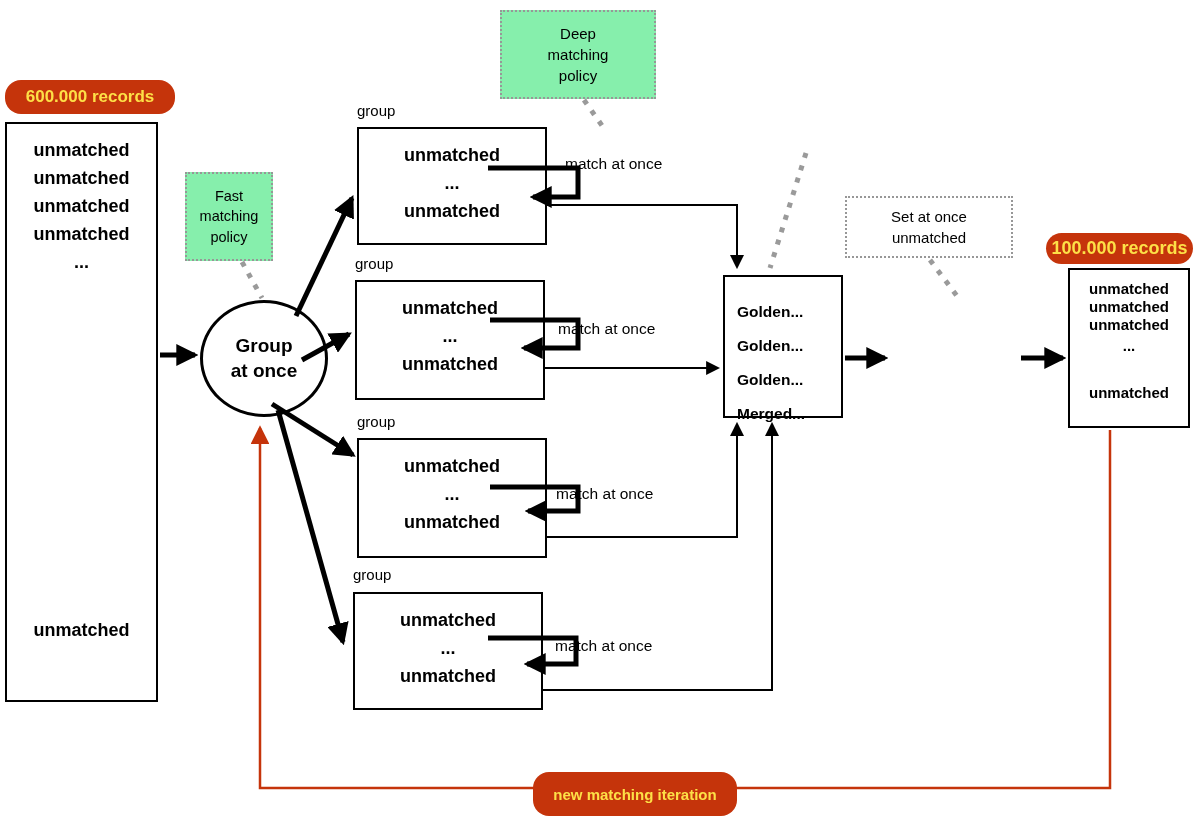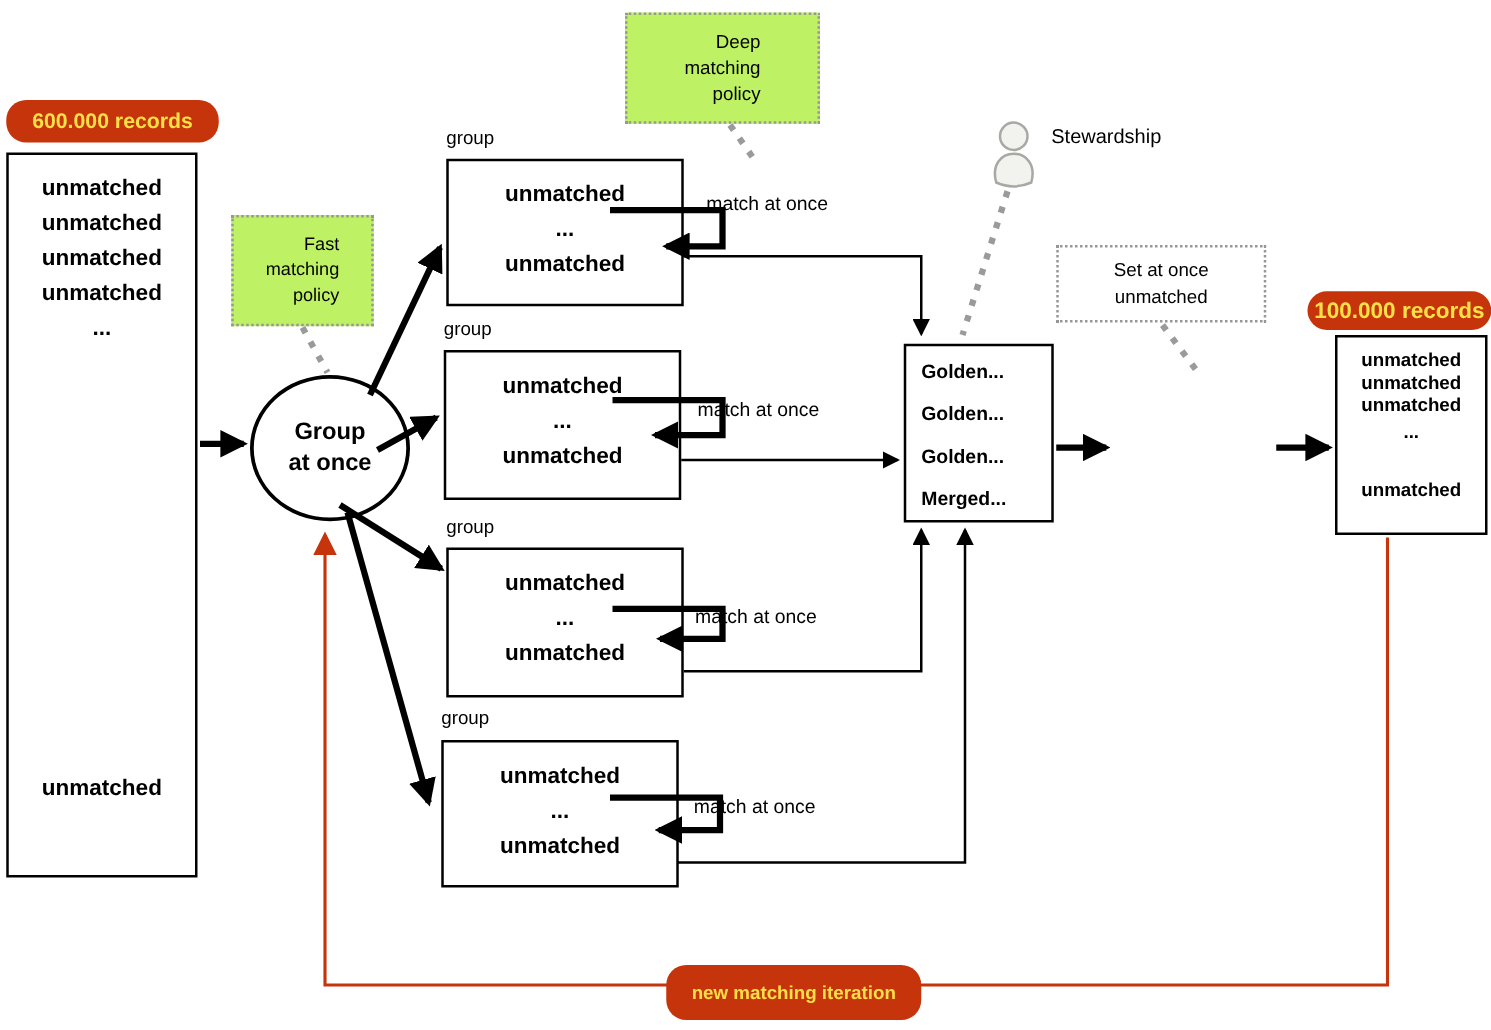--- a/index.html
+++ b/index.html
@@ -4,21 +4,21 @@
 <style>
   html,body{margin:0;padding:0;background:#fff;}
   .canvas{position:relative;width:1193px;height:824px;background:#fff;overflow:hidden;
           font-family:"Liberation Sans","DejaVu Sans",sans-serif;color:#000;}
   svg.wires{position:absolute;left:0;top:0;z-index:20;pointer-events:none;}
   .badge{position:absolute;background:var(--accent,#c5340b);color:#fde047;font-weight:bold;
          display:flex;align-items:center;justify-content:center;z-index:30;border-radius:16px;}
   .box{position:absolute;background:#fff;border:2px solid #000;z-index:10;box-sizing:border-box;}
   .note{position:absolute;border:2px dotted #979797;display:flex;align-items:center;justify-content:center;
         text-align:center;white-space:pre-line;z-index:10;line-height:1.4;box-sizing:border-box;}
-  .note.gray{background:#bef264;text-align:right;}
+  .note.gray{background:#86efac;}
   .note.white{background:#fff;}
   .circle{position:absolute;border:3px solid #000;border-radius:50%;background:#fff;display:flex;
           align-items:center;justify-content:center;text-align:center;font-weight:bold;
           white-space:pre-line;z-index:10;font-size:19px;line-height:1.3;box-sizing:border-box;}
   .bigline{font-weight:bold;font-size:18px;line-height:28px;text-align:center;}
   .smline{font-weight:bold;font-size:15px;line-height:18px;text-align:center;}
   .glabel{position:absolute;font-size:15px;z-index:10;}
   .mlabel{position:absolute;font-size:15.5px;z-index:10;margin-top:24px;}
   .stage-item{font-weight:bold;font-size:15.5px;line-height:34px;}
   .botline{position:absolute;left:0;right:0;}
@@ -37,38 +37,31 @@
     <div class="bigline">unmatched</div>
     <div class="bigline">unmatched</div>
     <div class="bigline">unmatched</div>
     <div class="bigline">...</div>
     <div class="bigline botline" style="bottom:56px">unmatched</div>
   </div>
 
   <div class="circle" style="left:200px;top:300px;width:128px;height:117px">Group
 at once</div>
 
-  <div class="note gray" style="left:185px;top:172px;width:114px;height:89px;font-size:14.5px">Fast
+  <div class="note gray" style="left:185px;top:172px;width:88px;height:89px;font-size:14.5px">Fast
 matching
 policy</div>
 
   <div class="note gray" style="left:500px;top:10px;width:156px;height:89px;font-size:15px">Deep
 matching
 policy</div>
 
   <div class="note white" style="left:845px;top:196px;width:168px;height:62px;font-size:15px">Set at once
 unmatched</div>
 
-  <div class="steward" style="left:791px;top:95px">
-    <svg width="40" height="56" viewBox="0 0 40 56">
-      <circle cx="20" cy="14" r="11" fill="#f2f2ef" stroke="#a8a8a4" stroke-width="2"></circle>
-      <path d="M6,51 C2,37 10,28 20,28 C30,28 38,37 34,51 C25,55 15,55 6,51 z" fill="#f2f2ef" stroke="#a8a8a4" stroke-width="2"></path>
-    </svg>
-    <span class="lbl">Stewardship</span>
-  </div>
 
   <div class="glabel" style="left:357px;top:102px">group</div>
   <div class="box" style="left:357px;top:127px;width:190px;height:118px;padding-top:12px">
     <div class="bigline">unmatched</div>
     <div class="bigline">...</div>
     <div class="bigline">unmatched</div>
   </div>
   <div class="mlabel" style="left:565px;top:131px">match at once</div>
 
   <div class="glabel" style="left:355px;top:255px">group</div>
@@ -88,21 +81,21 @@
   <div class="mlabel" style="left:556px;top:461px">match at once</div>
 
   <div class="glabel" style="left:353px;top:566px">group</div>
   <div class="box" style="left:353px;top:592px;width:190px;height:118px;padding-top:12px">
     <div class="bigline">unmatched</div>
     <div class="bigline">...</div>
     <div class="bigline">unmatched</div>
   </div>
   <div class="mlabel" style="left:555px;top:613px">match at once</div>
 
-  <div class="box" style="left:723px;top:275px;width:120px;height:143px;padding:4px 0 0 12px">
+  <div class="box" style="left:723px;top:275px;width:120px;height:143px;padding:18px 0 0 12px">
     <div class="stage-item">Golden...</div>
     <div class="stage-item">Golden...</div>
     <div class="stage-item">Golden...</div>
     <div class="stage-item">Merged...</div>
   </div>
 
 
   <div class="badge" style="left:1046px;top:233px;width:147px;height:31px;font-size:18px">100.000 records</div>
 
   <div class="box" style="left:1068px;top:268px;width:122px;height:160px;padding-top:10px">

